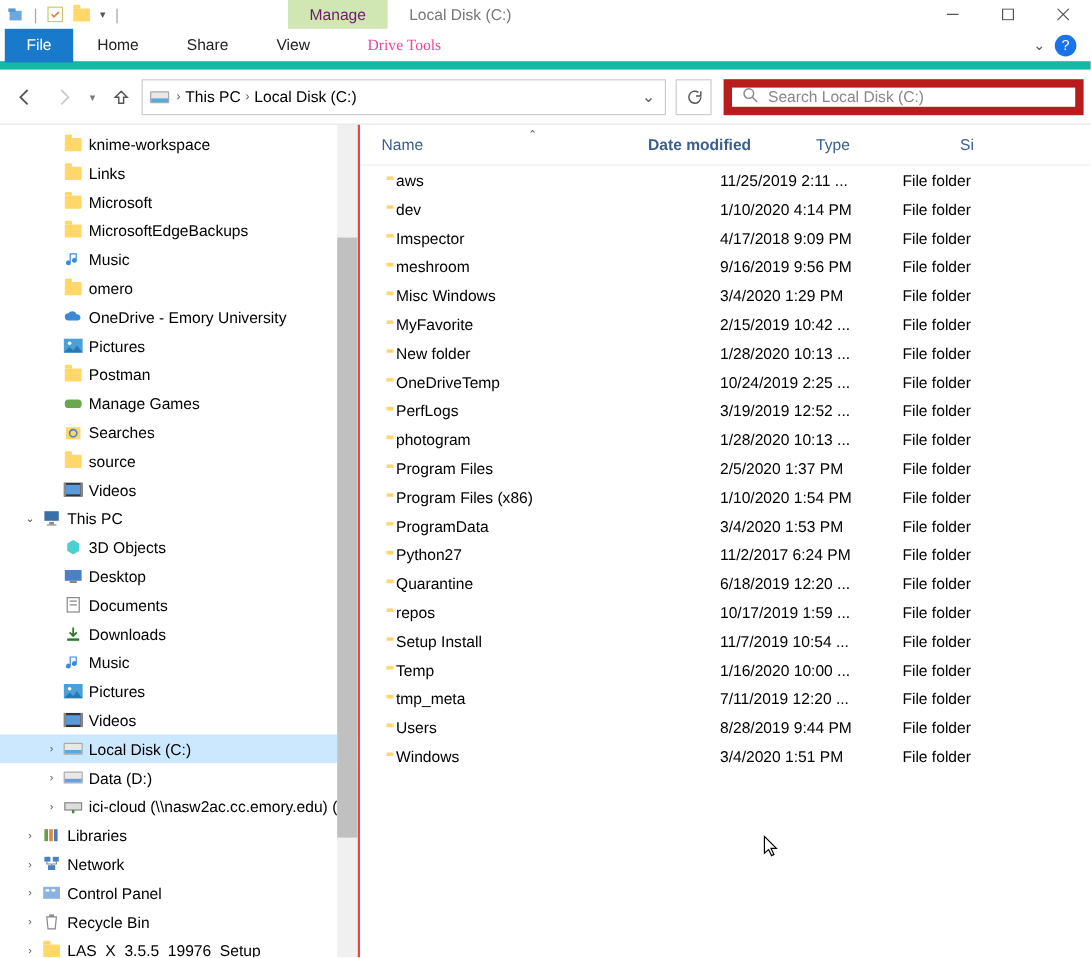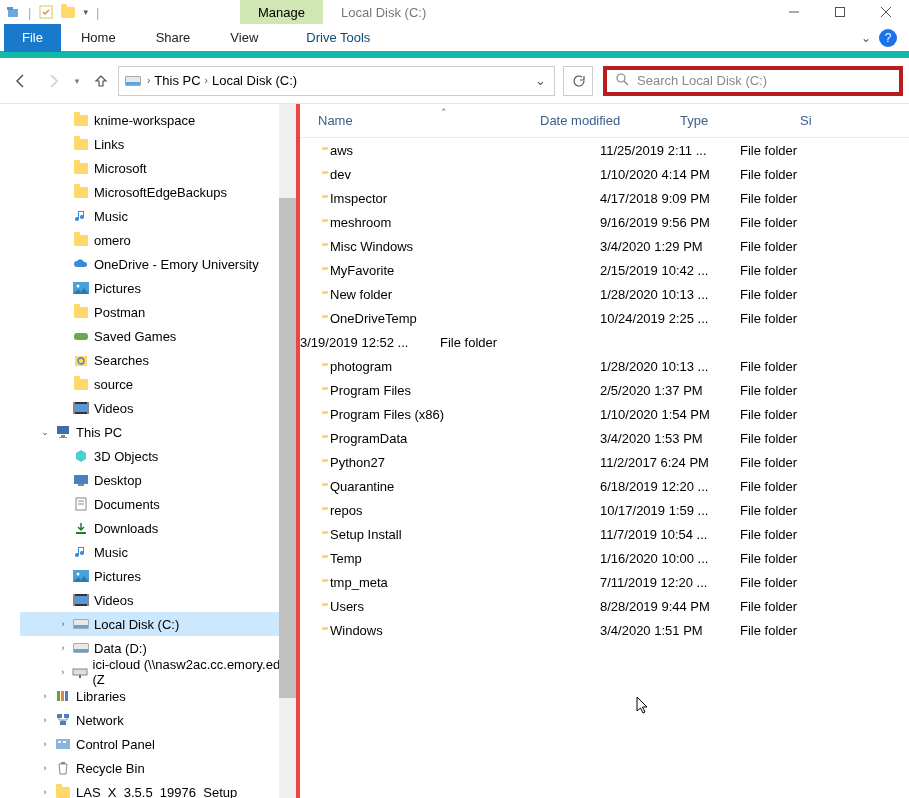--- a/index.html
+++ b/index.html
@@ -1,71 +1,71 @@
 <!DOCTYPE html>
 <html><head>
 <meta charset="utf-8">
 <style>
   * { box-sizing: border-box; margin: 0; padding: 0; font-family: "Segoe UI", Arial, sans-serif; }
   body { width: 909px; height: 798px; background: #fff; font-size: 13px; color: #000; overflow: hidden; position: relative; }
   .titlebar { height: 24px; display: flex; align-items: center; background: #fff; }
   .qat { display: flex; align-items: center; gap: 8px; padding-left: 6px; width: 240px; }
   .qat-icon { width: 14px; height: 14px; display: flex; align-items: center; justify-content: center; }
-  .manage-tab { background: #d0e6b3; padding: 0 18px; height: 24px; display: flex; align-items: center; color: #000000; }
+  .manage-tab { background: #d0e6b3; padding: 0 18px; height: 24px; display: flex; align-items: center; color: #701a75; }
   .window-title { color: #777; padding-left: 18px; flex: 1; }
   .win-controls { display: flex; }
   .win-btn { width: 46px; height: 24px; display: flex; align-items: center; justify-content: center; color: #555; }
 
   .ribbon-row { height: 34px; display: flex; align-items: center; border-bottom: 7px solid #14b8a6; }
   .file-tab { background: #1979ca; color: #fff; padding: 0 18px; height: 28px; display: flex; align-items: center; margin-left: 4px; }
   .ribbon-tab { padding: 0 20px; height: 28px; display: flex; align-items: center; color: #222; }
-  .drive-tools { padding: 0 12px; color: #0c4a6e; }
+  .drive-tools { padding: 0 12px; color: #ec4899; font-family: Liberation Serif, serif; }
   .spacer { flex: 1; }
   .rib-right { display: flex; align-items: center; gap: 8px; padding-right: 12px; color: #555; }
   .help-icon { width: 18px; height: 18px; border-radius: 50%; background: #1a73e8; color: #fff; display: flex; align-items: center; justify-content: center; font-size: 12px; }
 
   .nav-row { height: 46px; display: flex; align-items: center; padding: 0 6px; gap: 2px; border-bottom: 1px solid #e5e5e5; }
   .nav-btn { width: 30px; height: 30px; display: flex; align-items: center; justify-content: center; color: #777; }
   .nav-btn.disabled { color: #bbb; }
   .addr { flex: 1; display: flex; align-items: center; border: 1px solid #ccc; height: 30px; padding: 0 4px; }
   .addr-icon { width: 20px; height: 20px; margin-right: 4px; display: flex; align-items: center; justify-content: center; }
   .crumb { padding: 0 4px; }
   .chev { color: #555; font-size: 10px; }
   .addr-drop { margin-left: auto; color: #555; padding: 0 4px; }
   .refresh { width: 30px; height: 30px; border: 1px solid #ccc; display: flex; align-items: center; justify-content: center; margin-left: 6px; }
-  .search-box { width: 300px; border: 4px solid #b91c1c; height: 30px; display: flex; align-items: center; margin-left: 8px; padding: 0 8px; color: #888; }
+  .search-box { width: 300px; border: 7px solid #b91c1c; height: 30px; display: flex; align-items: center; margin-left: 8px; padding: 0 8px; color: #888; }
   .search-icon { margin-right: 8px; color: #666; }
 
   .main { display: flex; height: calc(798px - 24px - 34px - 46px); }
-  .tree { width: 300px; border-right: 4px solid #ef4444; overflow: hidden; position: relative; padding-left: 20px; }
+  .tree { width: 300px; border-right: 2px solid #ef4444; overflow: hidden; position: relative; }
   .tree-inner { padding-top: 4px; }
   .tree-scrollbar { position: absolute; right: 0; top: 0; width: 17px; height: 100%; background: #f0f0f0; }
   .tree-thumb { position: absolute; right: 0; top: 94px; width: 17px; height: 500px; background: #c0c0c0; }
   .node { height: 24px; display: flex; align-items: center; padding-left: 18px; gap: 4px; }
   .node.l2 { padding-left: 38px; }
   .node.l1 { padding-left: 20px; }
   .node.selected { background: #cce8ff; }
   .node .exp { width: 10px; color: #555; font-size: 9px; display: inline-block; text-align: center; }
   .node .ico { width: 18px; height: 18px; display: flex; align-items: center; justify-content: center; }
   .folder-icon { width: 14px; height: 11px; background: #ffd869; border-radius: 1px; position: relative; }
   .folder-icon::before { content: ""; position: absolute; top: -3px; left: 0; width: 6px; height: 3px; background: #ffd869; border-radius: 1px 1px 0 0; }
   .drive-icon { width: 16px; height: 10px; background: #e8e8e8; border: 1px solid #aaa; border-radius: 1px; position: relative; }
   .drive-icon::before { content: ""; position: absolute; bottom: 0; left: 0; width: 100%; height: 3px; background: #5aa7dd; }
 
   .listview { flex: 1; overflow: hidden; }
   .headers { display: flex; height: 34px; align-items: center; color: #3a5f8a; font-size: 13px; border-bottom: 1px solid #eee; }
   .col-name { width: 240px; padding-left: 18px; position: relative; }
-  .col-date { width: 140px; }
+  .col-date { width: 140px; font-weight: bold; }
   .col-type { width: 120px; }
   .col-size { width: 40px; }
   .sort-arrow { color: #666; font-size: 9px; position: absolute; top: -6px; left: 140px; }
   .row { display: flex; height: 24px; align-items: center; }
   .row .c-name { width: 300px; padding-left: 22px; display: flex; align-items: center; gap: 8px; }
   .row .c-date { width: 140px; white-space: nowrap; }
-  .row .c-type { width: 120px; }
+  .row .c-type { width: 120px; margin-left: 12px; }
 
   .cursor { position: absolute; left: 636px; top: 696px; font-size: 16px; color: #000; }
 </style>
 </head>
 <body>
 
 <div class="titlebar">
   <div class="qat">
     <span class="qat-icon">
       <svg width="14" height="14" viewBox="0 0 14 14">
@@ -238,21 +238,21 @@
           </span>
           <span>Postman</span>
         </div>
         <div class="node l2">
           <span class="exp"></span>
           <span class="ico">
             <svg width="16" height="12">
               <rect x="1" y="3" width="14" height="7" rx="3" fill="#6aa84f"></rect>
             </svg>
           </span>
-          <span>Saved Games</span>
+          <span>Manage Games</span>
         </div>
         <div class="node l2">
           <span class="exp"></span>
           <span class="ico">
             <svg width="14" height="14">
               <rect x="1" y="3" width="12" height="10" fill="#ffd869"></rect>
               <circle cx="7" cy="8" r="3" fill="none" stroke="#4a80c4" stroke-width="1.3"></circle>
             </svg>
           </span>
           <span>Searches</span>
@@ -505,20 +505,24 @@
         </div>
         <div class="row">
           <div class="c-name">
             <span class="ico"><span class="folder-icon"></span></span>
             <span>OneDriveTemp</span>
           </div>
           <div class="c-date">10/24/2019 2:25 ...</div>
           <div class="c-type">File folder</div>
         </div>
         <div class="row">
+          <div class="c-name">
+            <span class="ico"><span class="folder-icon"></span></span>
+            <span>PerfLogs</span>
+          </div>
           <div class="c-date">3/19/2019 12:52 ...</div>
           <div class="c-type">File folder</div>
         </div>
         <div class="row">
           <div class="c-name">
             <span class="ico"><span class="folder-icon"></span></span>
             <span>photogram</span>
           </div>
           <div class="c-date">1/28/2020 10:13 ...</div>
           <div class="c-type">File folder</div>

